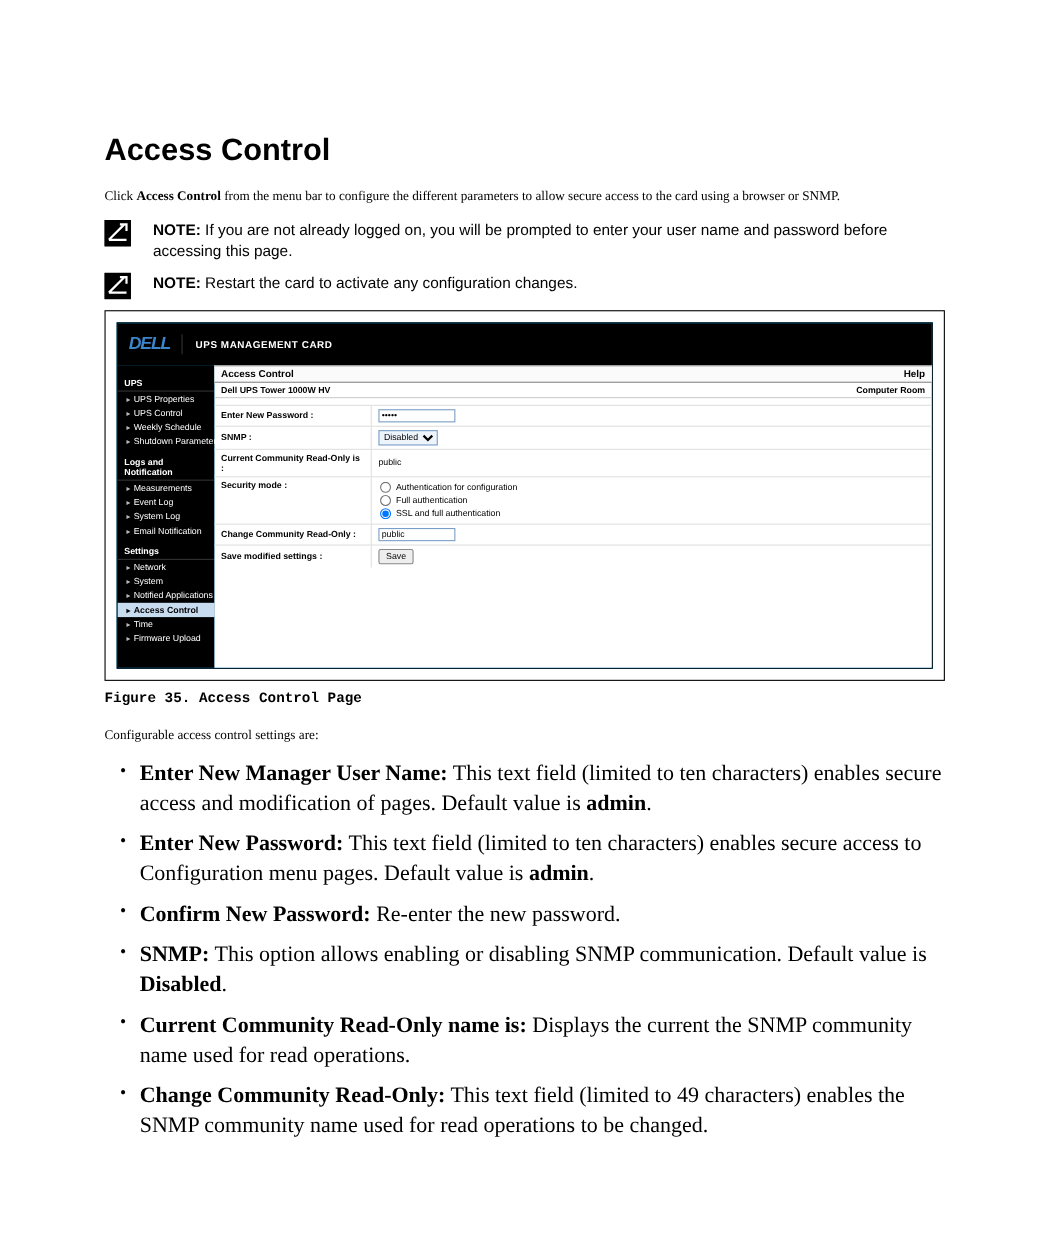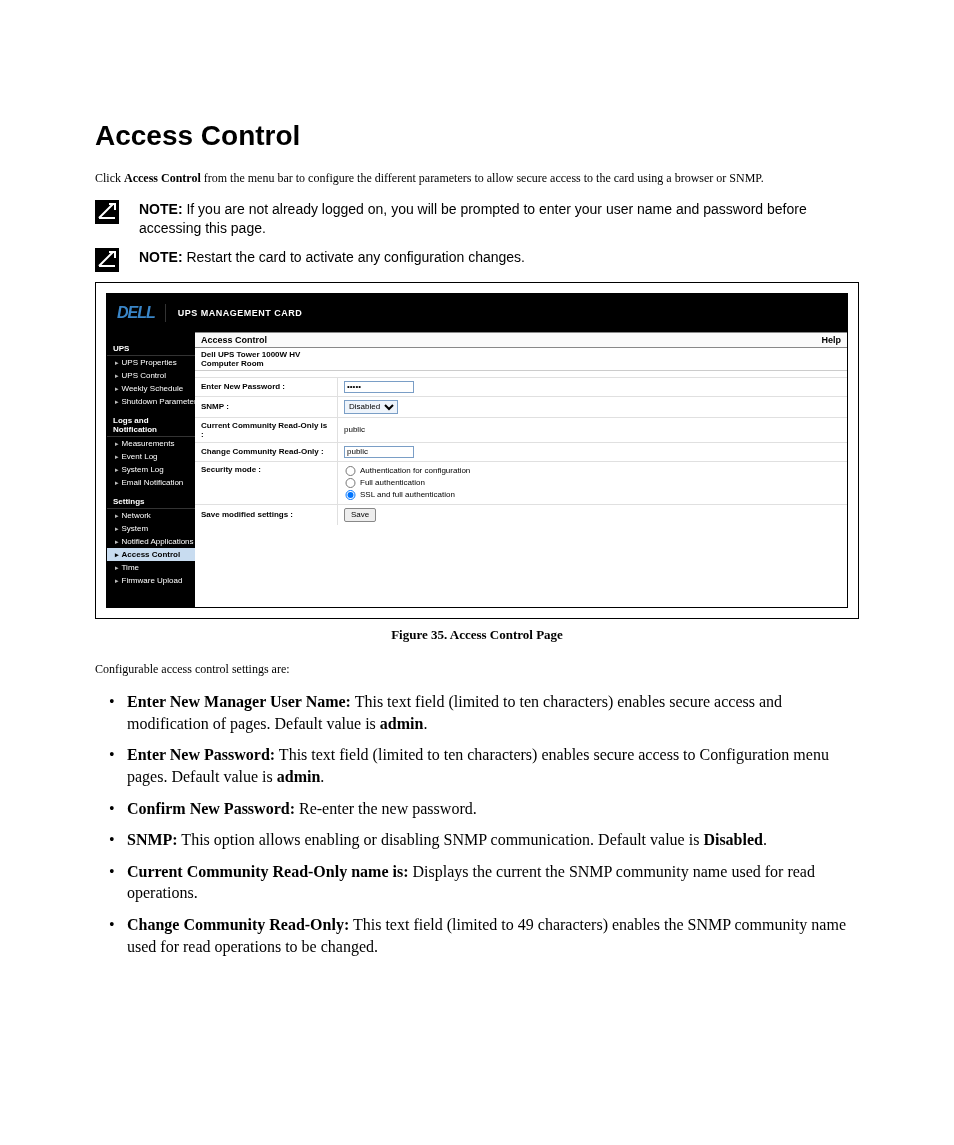--- a/index.html
+++ b/index.html
@@ -46,25 +46,24 @@
     line-height: 1.35;
   }
   .note-text strong { font-weight: bold; }
   .fig-frame {
     border: 1px solid #000;
     padding: 10px;
     margin: 10px 0 8px 0;
     box-sizing: border-box;
   }
   .figcap {
-    font-family: Liberation Serif, serif;
+    font-family: Liberation Mono, monospace;
     font-weight: bold;
     font-size: 13px;
     margin: 6px 0 18px 0;
-    text-align: center;
   }
   
   .shot {
     font-family: Arial, Helvetica, sans-serif;
     font-size: 9px;
     color: #000;
     background: #0ea5e9;
     border: 1px solid #000;
   }
   .shot-header {
@@ -141,21 +140,20 @@
     background:#fafafa;
   }
   .c-titlebar .help { font-weight: bold; }
   .c-subbar {
     display:flex;
     justify-content: space-between;
     border-bottom: 1px solid #ccc;
     padding: 2px 6px;
     font-size: 8px;
     font-weight: bold;
-    flex-direction: column;
   }
   .form-table {
     border-collapse: collapse;
     width: 100%;
     font-size: 8px;
   }
   .form-table td {
     border-bottom: 1px solid #e0e0e0;
     padding: 3px 6px;
     vertical-align: middle;
@@ -190,21 +188,21 @@
     height: 14px;
     border-radius: 2px;
   }
   ul.bullets {
     list-style: none;
     padding: 0 0 0 32px;
     margin: 8px 0 0 0;
   }
   ul.bullets li {
     position: relative;
-    font-size: 16px;
+    font-size: 20px;
     line-height: 1.35;
     margin-bottom: 10px;
     padding-left: 0;
   }
   ul.bullets li::before {
     content: "•";
     position: absolute;
     left: -18px;
     top: 0;
     font-size: 16px;
@@ -298,32 +296,32 @@
             </tr>
             <tr>
               <td>SNMP :</td>
               <td><select class="sel"><option>Disabled</option></select></td>
             </tr>
             <tr>
               <td>Current Community Read-Only is :</td>
               <td>public</td>
             </tr>
             <tr>
-              <td>Change Community Read-Only :</td>
-              <td><input class="txtin" value="public" style=""></td>
-            </tr>
-            <tr>
               <td style="vertical-align:top;">Security mode :</td>
               <td>
                 <label class="radio-row"><input type="radio" name="sec" style=""><span>Authentication for configuration</span></label>
                 <label class="radio-row"><input type="radio" name="sec" style=""><span>Full authentication</span></label>
                 <label class="radio-row"><input type="radio" name="sec" checked="" style=""><span>SSL and full authentication</span></label>
               </td>
             </tr>
             <tr>
+              <td>Change Community Read-Only :</td>
+              <td><input class="txtin" value="public" style=""></td>
+            </tr>
+            <tr>
               <td style="border-bottom:none;">Save modified settings :</td>
               <td style="border-bottom:none;"><button class="btn">Save</button></td>
             </tr>
           </tbody>
             </table>
           <div style="height:50px;"></div>
         </div>
       </div>
     </div>
   </div>

